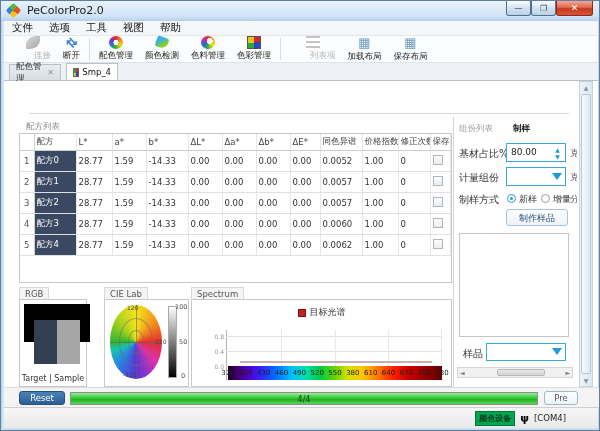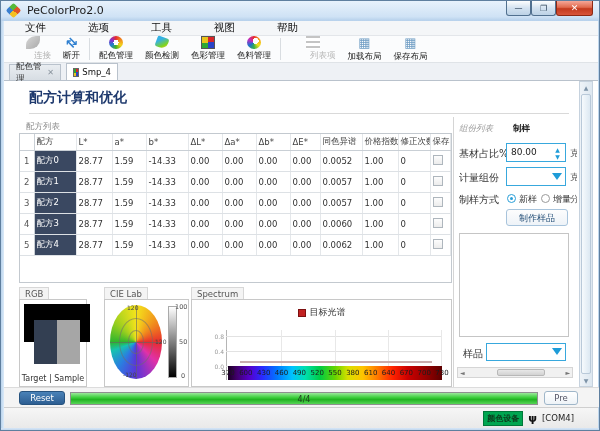--- a/index.html
+++ b/index.html
@@ -18,21 +18,21 @@
   .title-text { position:absolute; left:26px; top:3px; font-size:11px; color:#1c1c1c; }
   .win-btns { position:absolute; right:8px; top:0; display:flex; }
   .win-btn { height:15px; border:1px solid #51708f; border-top:none; border-radius:0 0 3px 3px;
     display:flex; align-items:center; justify-content:center; font-size:8px; color:#2c4258;
     background:linear-gradient(180deg,#fdfefe,#d3e2f0 50%,#bcd2e6); }
   .win-btn.min,.win-btn.max { width:25px; }
   .win-btn.close { width:37px; background:linear-gradient(180deg,#f5a798,#e06a4e 45%,#c33a1e 55%,#d8553a); color:#fff; font-size:9px; border-color:#8e2914; }
   
   .menubar { position:absolute; left:3px; top:20px; width:594px; height:15px; background:#f4f6f8;
     display:flex; align-items:center; font-size:10.5px; color:#111; border-bottom:1px solid #e3e6ea; }
-  .menu-item { padding:0 21px; height:100%; display:flex; align-items:center; }
+  .menu-item { padding:0 8px; height:100%; display:flex; align-items:center; }
   
   .toolbar { position:absolute; left:3px; top:35px; width:594px; height:27px; background:#fbfcfd;
     border-bottom:1px solid #dfe3e7; display:flex; align-items:center; padding-left:4px; }
   .tb-btn { display:flex; flex-direction:column; align-items:center; justify-content:center; padding:0 6px; height:26px; }
   .tb-lbl { font-size:8.5px; color:#222; margin-top:1px; white-space:nowrap; }
   .tb-btn.disabled .tb-lbl { color:#b4b4b4;margin-left:20px; }
   .tb-sep { width:1px; height:22px; background:#d9dde1; margin:0 3px; }
   .ico { width:14px; height:14px; display:block; }
   .ico-connect { border-radius:70% 0 70% 0; background:linear-gradient(135deg,#d6d6d6,#a9a9a9); }
   .ico-disconnect { font-size:13px; line-height:13px; color:#2e7fd0; font-weight:bold; transform:rotate(45deg); text-align:center; }
@@ -124,21 +124,21 @@
     background:linear-gradient(180deg,#4a82b8,#2d5e92); color:#fff; font-size:8.5px; text-align:center; line-height:13px; }
   .progress { position:absolute; left:66px; top:3.5px; width:468px; height:13px; border:1px solid #8f8f8f; background:#eee; }
   .progress-fill { position:absolute; left:0; top:0; height:100%; width:100%;
     background:linear-gradient(180deg,#9be89b,#3ecf3e 40%,#22b322 60%,#57d657); }
   .progress-text { position:absolute; width:100%; top:2px; text-align:center; font-size:8px; color:#1e3a1e; }
   .pre-btn { position:absolute; left:540px; top:3px; width:34px; height:14px; border:1px solid #9fb6c9; border-radius:3px;
     background:linear-gradient(180deg,#ffffff,#eef3f7); color:#556; font-size:8.5px; text-align:center; line-height:13px; }
   
   .statusbar { position:absolute; left:3px; top:406px; width:594px; height:21px;
     background:linear-gradient(180deg,#f6f6f6,#e9e9e9); border-top:1px solid #cfcfcf;
-    display:flex; align-items:center; justify-content:flex-end; padding-right:24px; gap:5px; }
+    display:flex; align-items:center; justify-content:flex-end; padding-right:32px; gap:5px; }
   .dev-badge { background:#00a651; border:1px solid #00783a; color:#0b3d1e; font-size:8px; font-weight:bold; padding:1px 3px; }
   .usb-ico { font-size:11px; font-weight:bold; color:#111; }
   .com-text { font-size:8.5px; color:#222; }
 </style>
 </head>
 <body>
 
 <div class="window">
 
   <div class="titlebar">
@@ -174,26 +174,26 @@
     <div class="tb-sep"></div>
     <div class="tb-btn">
       <span class="ico ico-palette"></span>
       <span class="tb-lbl">配色管理</span>
     </div>
     <div class="tb-btn">
       <span class="ico ico-detect"></span>
       <span class="tb-lbl">颜色检测</span>
     </div>
     <div class="tb-btn">
+      <span class="ico ico-colorant"></span>
+      <span class="tb-lbl">色料管理</span>
+    </div>
+    <div class="tb-btn">
       <span class="ico ico-grid"></span>
       <span class="tb-lbl">色彩管理</span>
-    </div>
-    <div class="tb-btn">
-      <span class="ico ico-colorant"></span>
-      <span class="tb-lbl">色料管理</span>
     </div>
     <div class="tb-sep"></div>
     <div class="tb-btn disabled">
       <span class="ico ico-list"></span>
       <span class="tb-lbl">列表项</span>
     </div>
     <div class="tb-btn">
       <span class="ico ico-layout">▦</span>
       <span class="tb-lbl">加载布局</span>
     </div>
@@ -208,21 +208,20 @@
       <span>配色管理</span>
       <span class="tab-close">✕</span>
     </div>
     <div class="tab active">
       <span class="tab-ico"></span>
       <span>Smp_4</span>
     </div>
   </div>
 
   <div class="content">
-    <div class="page-title">配方计算和优化</div>
     <div class="title-rule"></div>
 
     <div class="section-label">配方列表</div>
     <div class="table-box">
       <table class="recipe">
         <colgroup>
           <col style="width:14px">
             <col style="width:42px">
             <col style="width:36px">
             <col style="width:34px">
@@ -386,21 +385,21 @@
         <span class="spt" style="left:66.67%;">610</span>
         <span class="spt" style="left:75%;">640</span>
         <span class="spt" style="left:83.33%;">670</span>
         <span class="spt" style="left:91.67%;">700</span>
         <span class="spt" style="left:100%;">730</span>
       </div>
     </div>
 
     <div class="v-divider"></div>
 
-    <span class="rp-tab" style="left:455px; top:42px; color:#9a9a9a;font-style:italic;">组份列表</span>
+    <span class="rp-tab" style="left:455px; top:42px; color:#9a9a9a;">组份列表</span>
     <span class="rp-tab" style="left:509px; top:42px; color:#222; font-weight:bold;">制样</span>
 
     <span class="rp-label" style="left:455px; top:66px;">基材占比%</span>
     <div class="spin" style="left:502px; top:62px; width:60px;">
       <span class="spin-val">80.00</span>
       <span class="spin-btns">▲<br>▼</span>
     </div>
     <span class="clip-txt" style="left:566px; top:66px;">克</span>
 
     <span class="rp-label" style="left:455px; top:90px;">计量组份</span>

